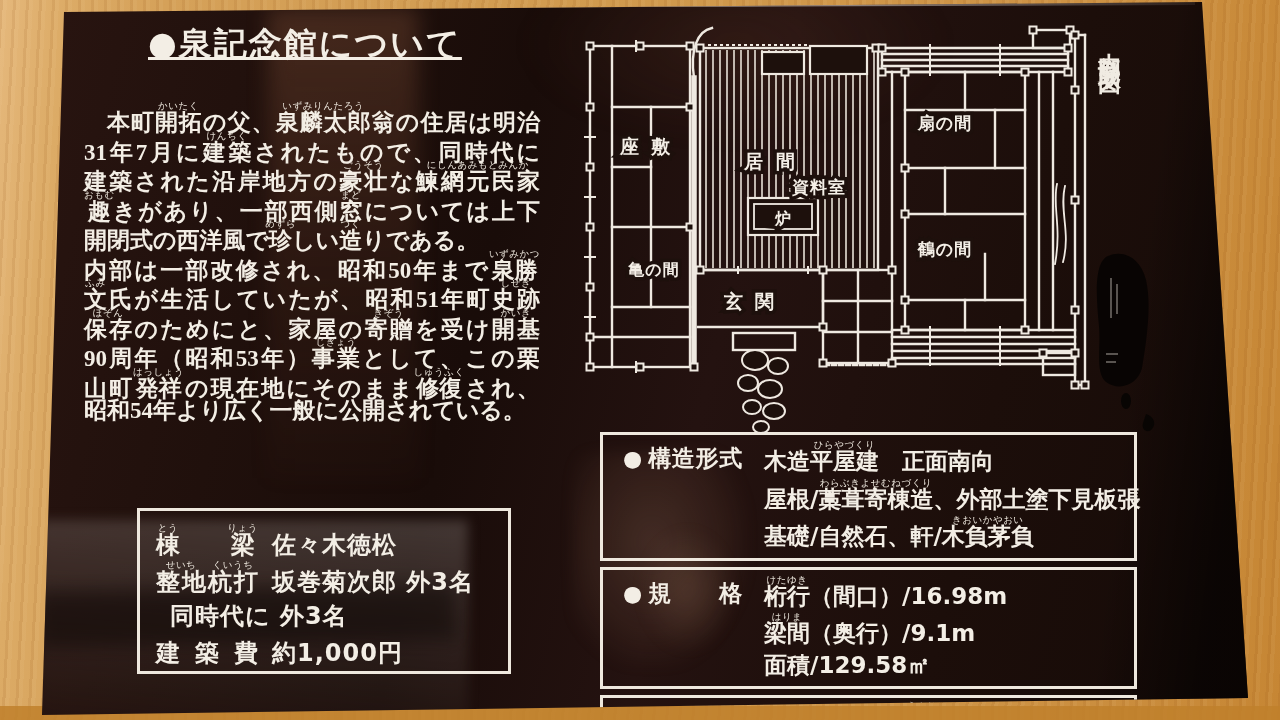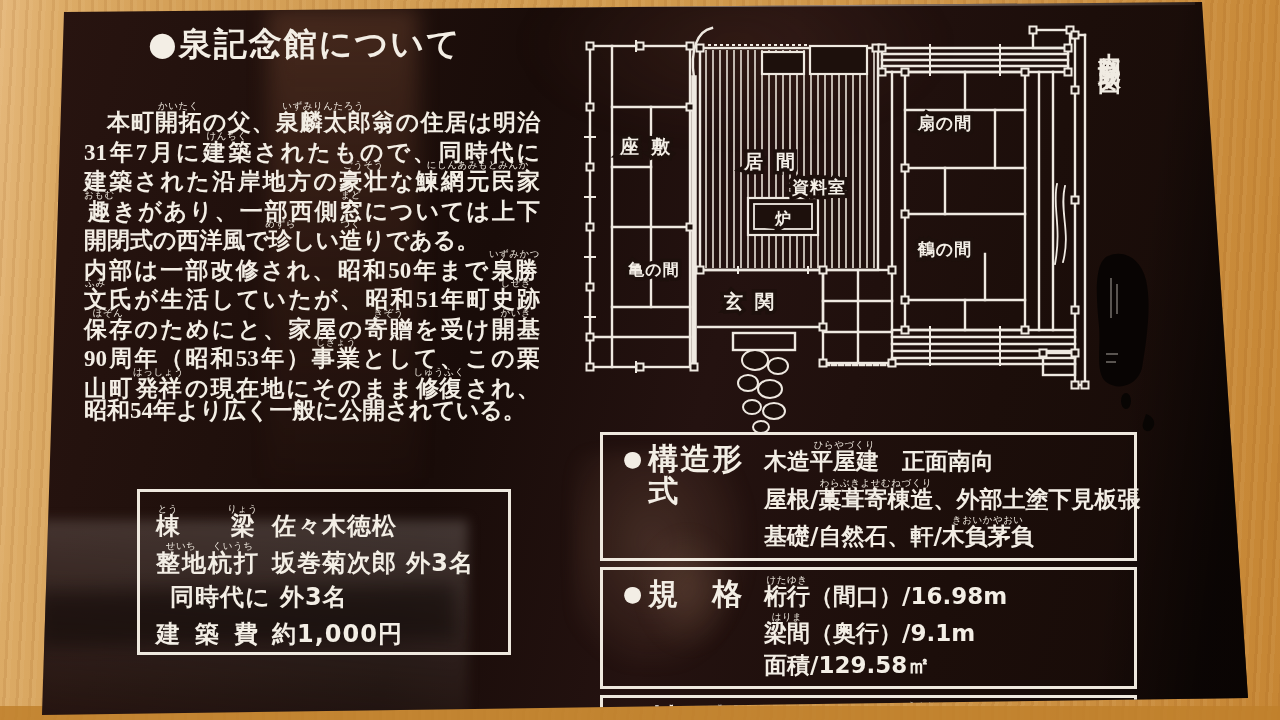--- a/index.html
+++ b/index.html
@@ -27,39 +27,39 @@
   .sheen-bl{position:absolute;left:38px;top:520px;width:430px;height:200px;filter:blur(6px);
     background:linear-gradient(185deg,rgba(165,155,150,.30),rgba(120,108,102,.18) 55%,rgba(80,65,58,.06));}
   .dark-band{position:absolute;left:36px;top:588px;width:420px;height:55px;filter:blur(9px);
     transform:rotate(-1deg);background:rgba(15,8,6,.55);}
   .photographer{position:absolute;left:573px;top:452px;width:175px;height:215px;filter:blur(7px);
     background:radial-gradient(ellipse at 45% 42%,rgba(196,150,120,.20),rgba(150,105,80,.10) 55%,transparent 75%);}
   .photographer-hand{position:absolute;left:640px;top:528px;width:95px;height:125px;filter:blur(8px);
     background:radial-gradient(closest-side,rgba(205,160,125,.17),transparent);}
   
   .txt{color:#f3eee5;font-weight:700;}
-  .title{position:absolute;left:148px;top:22px;font-size:33px;letter-spacing:2px;white-space:nowrap;}
+  .title{position:absolute;left:148px;top:22px;font-size:33px;letter-spacing:2px;white-space:nowrap;text-decoration:underline;}
   .about{position:absolute;left:84px;top:101px;width:456px;}
   .p-line{height:29.5px;line-height:29.5px;font-size:23px;text-align:justify;text-align-last:justify;white-space:nowrap;font-family:Liberation Serif, serif;}
   .p-line.first{text-indent:23px;}
   .p-line.no-just{text-align-last:left;}
   ruby{ruby-align:center;}
   rt{font-size:9.5px;font-weight:400;letter-spacing:.5px;color:#efe9df;}
   
-  .credits{position:absolute;left:137px;top:489px;width:374px;height:166px;border:3px solid #eee8de;
+  .credits{position:absolute;left:137px;top:508px;width:374px;height:166px;border:3px solid #eee8de;
     box-sizing:border-box;padding:12px 16px 0 16px;display:flex;flex-direction:column;justify-content:space-between;}
   .c-row{display:flex;align-items:baseline;height:36px;line-height:36px;}
   .c-label{width:102px;font-size:24px;text-align:justify;text-align-last:justify;}
   .c-value{margin-left:14px;font-size:24px;letter-spacing:1px;white-space:nowrap;}
   
   .specs{position:absolute;left:600px;top:432px;width:537px;display:flex;flex-direction:column;gap:6px;box-sizing:border-box;}
   .spec-section{border:3px solid #eee8de;display:flex;padding:5px 8px 5px 20px;box-sizing:border-box;}
   .spec-head{display:flex;width:128px;flex-shrink:0;padding-top:3px;}
   .bullet{font-size:22px;margin-right:6px;line-height:31.5px;}
-  .spec-label{flex:1;max-width:94px;font-size:30px;line-height:31.5px;text-align:justify;text-align-last:justify;}
+  .spec-label{flex:1;max-width:94px;font-size:23px;line-height:31.5px;text-align:justify;text-align-last:justify;}
   .spec-lines{flex:1;margin-left:13px;}
   .spec-line{line-height:31.5px;font-size:23px;white-space:nowrap;}
   .spec-section.tight{padding-top:3px;padding-bottom:3px;}
   
   .fp{position:absolute;left:578px;top:24px;width:512px;height:412px;}
   .fp text{font-family:"DejaVu Sans","Liberation Sans",sans-serif;font-weight:700;fill:#f4efe7;
     stroke:#1d100c;stroke-width:7px;paint-order:stroke;}
   .fp-caption{position:absolute;left:1095px;top:34px;writing-mode:vertical-rl;font-size:23px;
     letter-spacing:5px;color:#f0ebe2;font-weight:700;}
   .blob{position:absolute;left:1086px;top:244px;width:92px;height:200px;}

